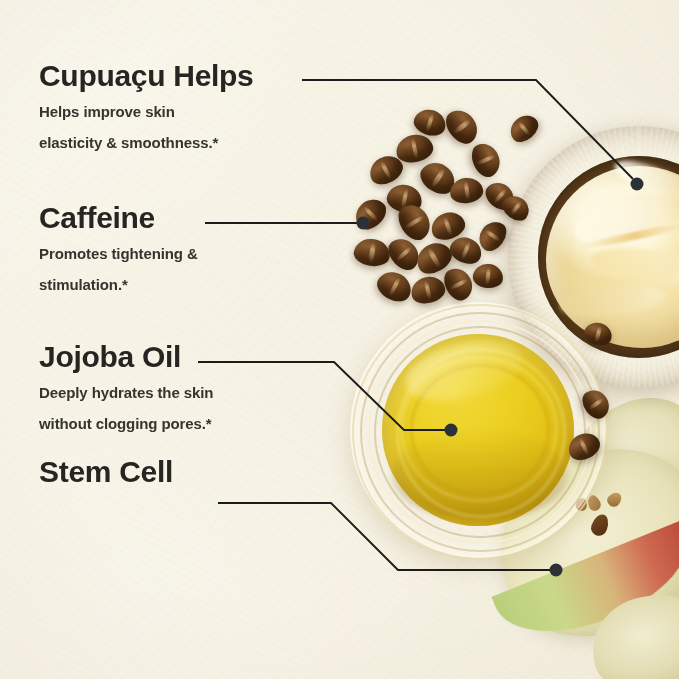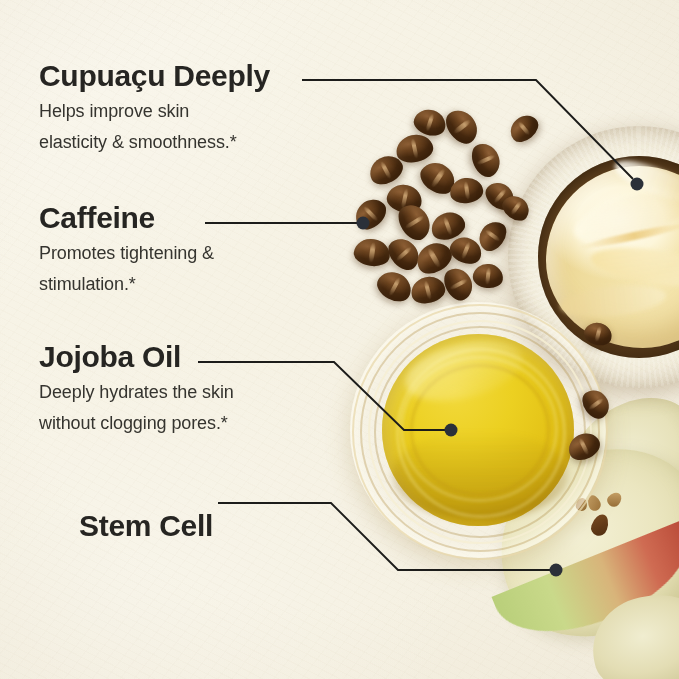--- a/index.html
+++ b/index.html
@@ -251,31 +251,31 @@
   .block h2 {
     margin: 0 0 4px 0;
     font-size: 30px;
     line-height: 1.08;
     font-weight: bold;
     color: #262522;
     letter-spacing: -.3px;
   }
   .block p {
     margin: 0;
-    font-size: 18px;
+    font-size: 15px;
     line-height: 31px;
-    font-weight: normal;
+    font-weight: bold;
     color: #35342f;
     letter-spacing: -.1px;
     white-space: pre-line;
   }
   #blk0 { left: 39px; top: 60px;  width: 330px; }
   #blk1 { left: 39px; top: 202px; width: 330px; }
   #blk2 { left: 39px; top: 341px; width: 330px; }
-  #blk3 { left: 39px; top: 510px; width: 330px; margin-left: 40px; }
+  #blk3 { left: 39px; top: 456px; width: 330px; }
 </style>
 </head>
 <body>
 
 <div id="infographic">
 
   <div class="bg-base"></div>
   <div class="bg-texture"></div>
   <div class="bg-vignette"></div>
 
@@ -348,21 +348,21 @@
         <path d="M 205 223 L 358 223" stroke="#1c1c1a"></path>
         <circle cx="363" cy="223" r="6.5" fill="#2b3039"></circle>
         <path d="M 198 362 L 334 362 L 404 430 L 446 430" stroke="#1c1c1a"></path>
         <circle cx="451" cy="430" r="6.5" fill="#2b3039"></circle>
         <path d="M 218 503 L 331 503 L 398 570 L 551 570" stroke="#1c1c1a"></path>
         <circle cx="556" cy="570" r="6.5" fill="#2b3039"></circle>
       </g>
   </svg>
 
   <div class="block" id="blk0">
-    <h2>Cupuaçu Deeply</h2>
+    <h2>Cupuaçu Helps</h2>
     <p>Helps improve skin
 elasticity &amp; smoothness.*</p>
   </div>
 
   <div class="block" id="blk2">
     <h2>Jojoba Oil</h2>
     <p>Deeply hydrates the skin
 without clogging pores.*</p>
   </div>
 

